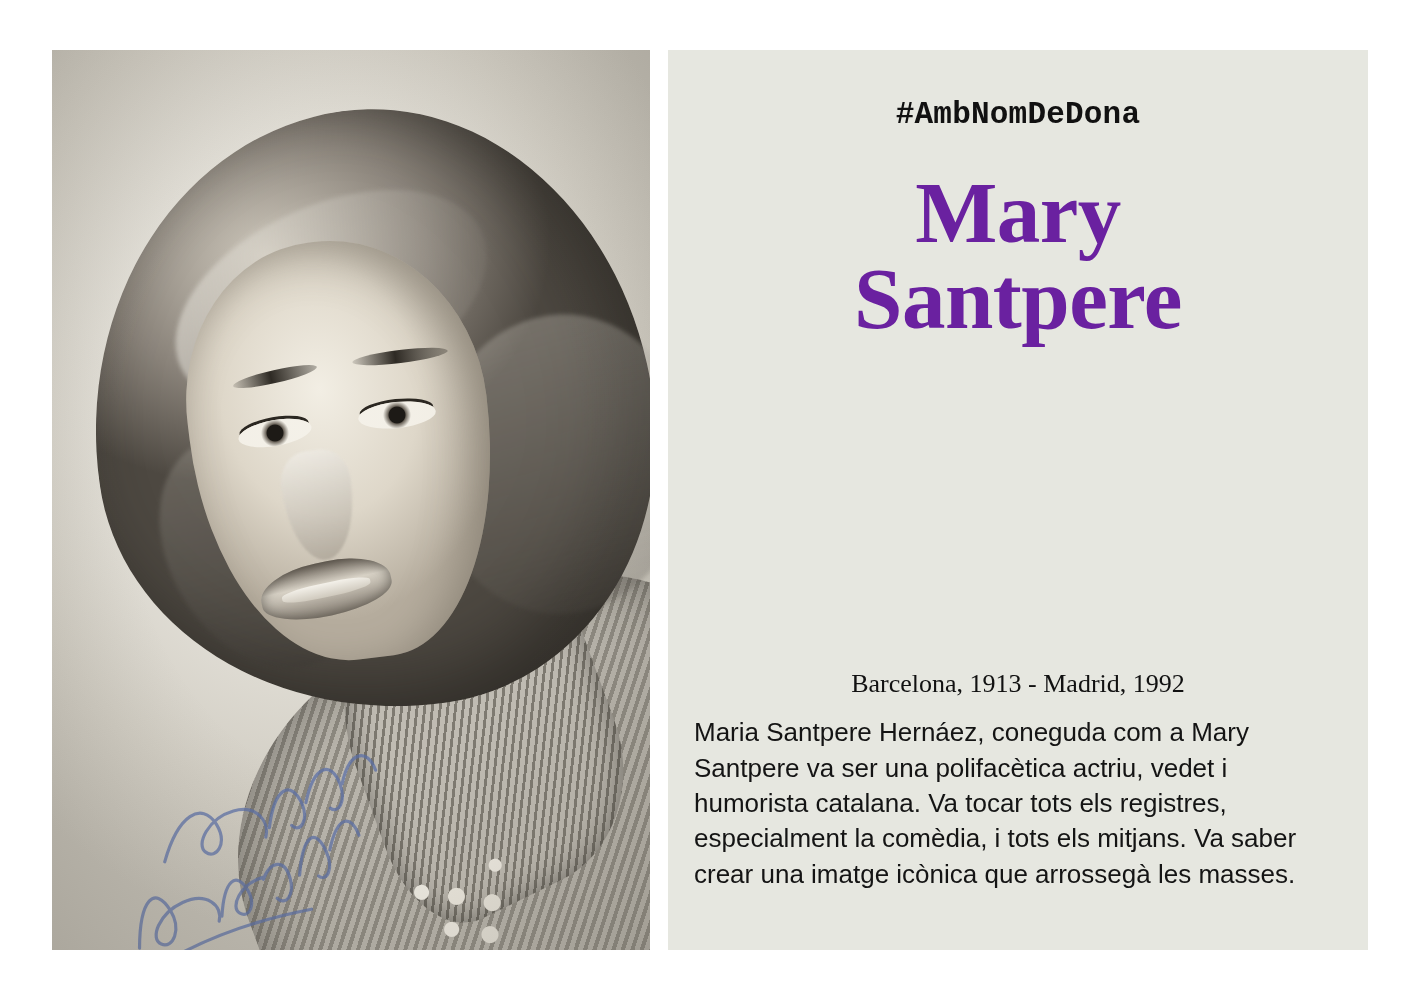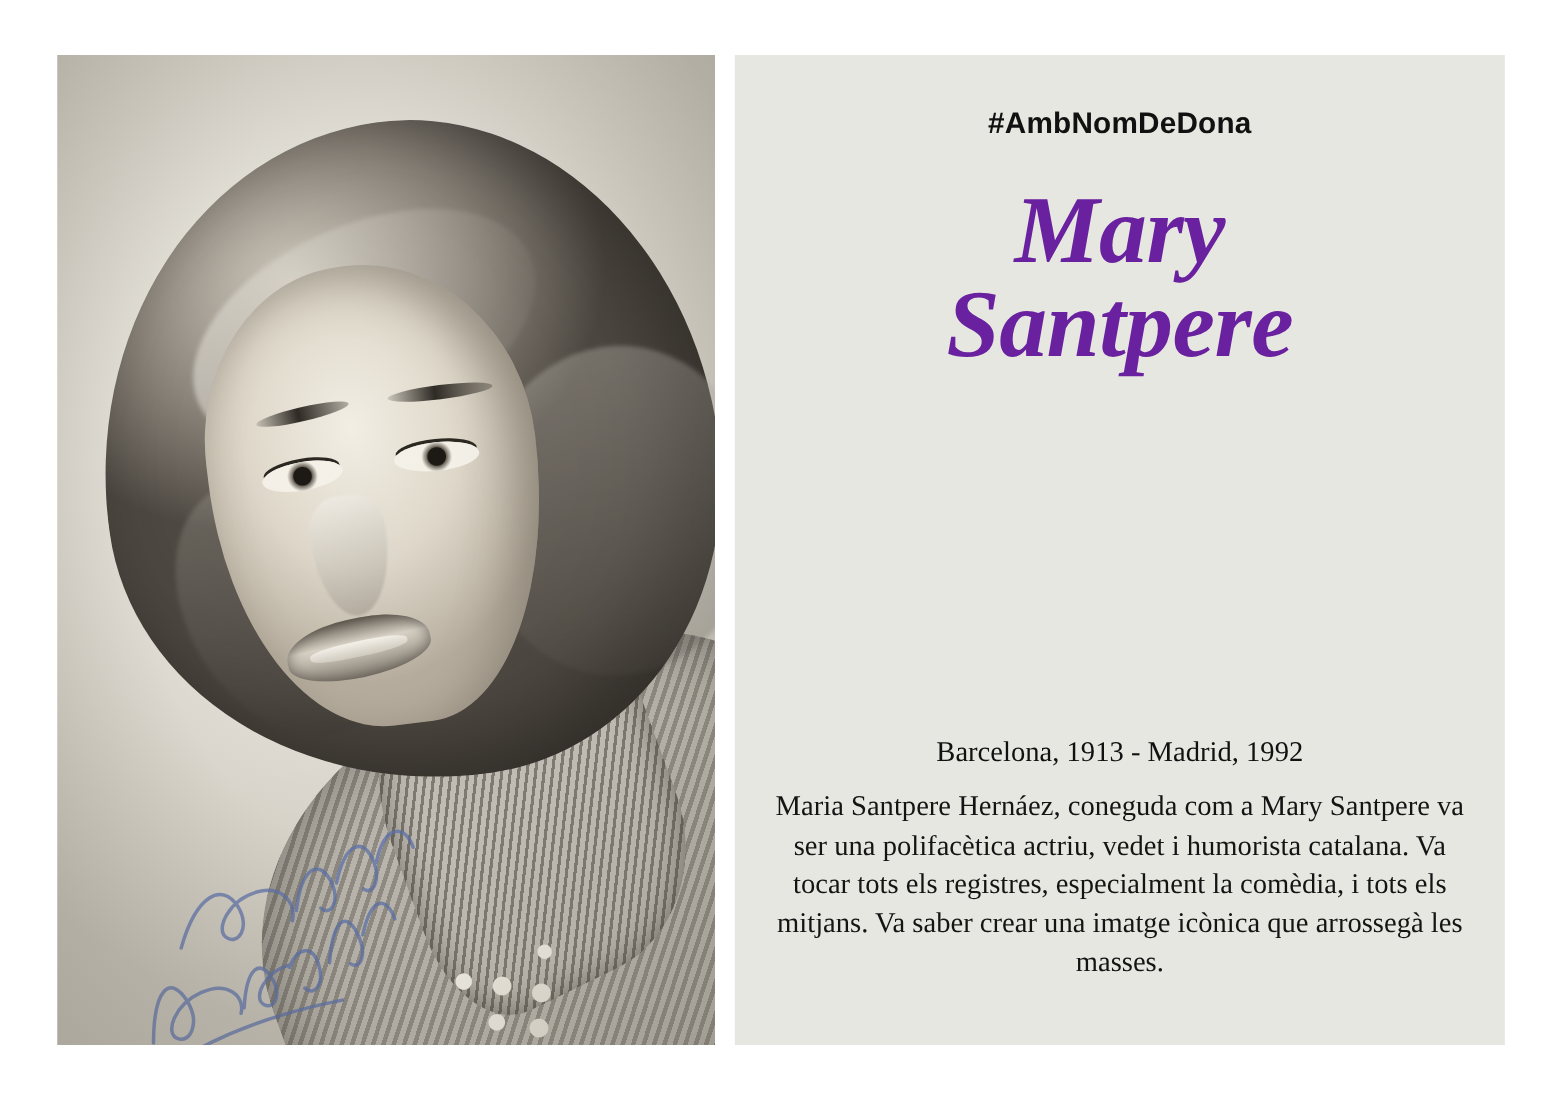--- a/index.html
+++ b/index.html
@@ -244,56 +244,54 @@
     width: 700px;
     height: 900px;
     background: #e6e7e0;
     display: flex;
     flex-direction: column;
   }
 
   .hashtag {
     margin-top: 47px;
     text-align: center;
-    font-family: Liberation Sans, sans-serif;
+    font-family: Liberation Mono, monospace;
     font-weight: bold;
-    font-size: 27px;
+    font-size: 31px;
     letter-spacing: 0.2px;
     color: #111111;
   }
 
   .name {
     margin-top: 38px;
     text-align: center;
     font-family: "Liberation Serif", serif;
     font-weight: bold;
     font-size: 87px;
     line-height: 0.99;
     color: #6a21a0;
     padding: 0 40px;
     letter-spacing: -0.5px;
-    font-style: italic;
   }
 
   .spacer {
     flex: 1 1 auto;
   }
 
   .dates {
     text-align: center;
     font-family: "Liberation Serif", serif;
     font-weight: normal;
     font-size: 26px;
     color: #111111;
     margin-bottom: 16px;
   }
 
   .bio {
-    text-align: center;
-    font-family: Liberation Serif, serif;
+    font-family: Liberation Sans, sans-serif;
     font-size: 26px;
     line-height: 1.36;
     color: #141414;
     padding: 0 26px;
     margin-bottom: 58px;
   }
 </style>
 </head>
 <body>
 

